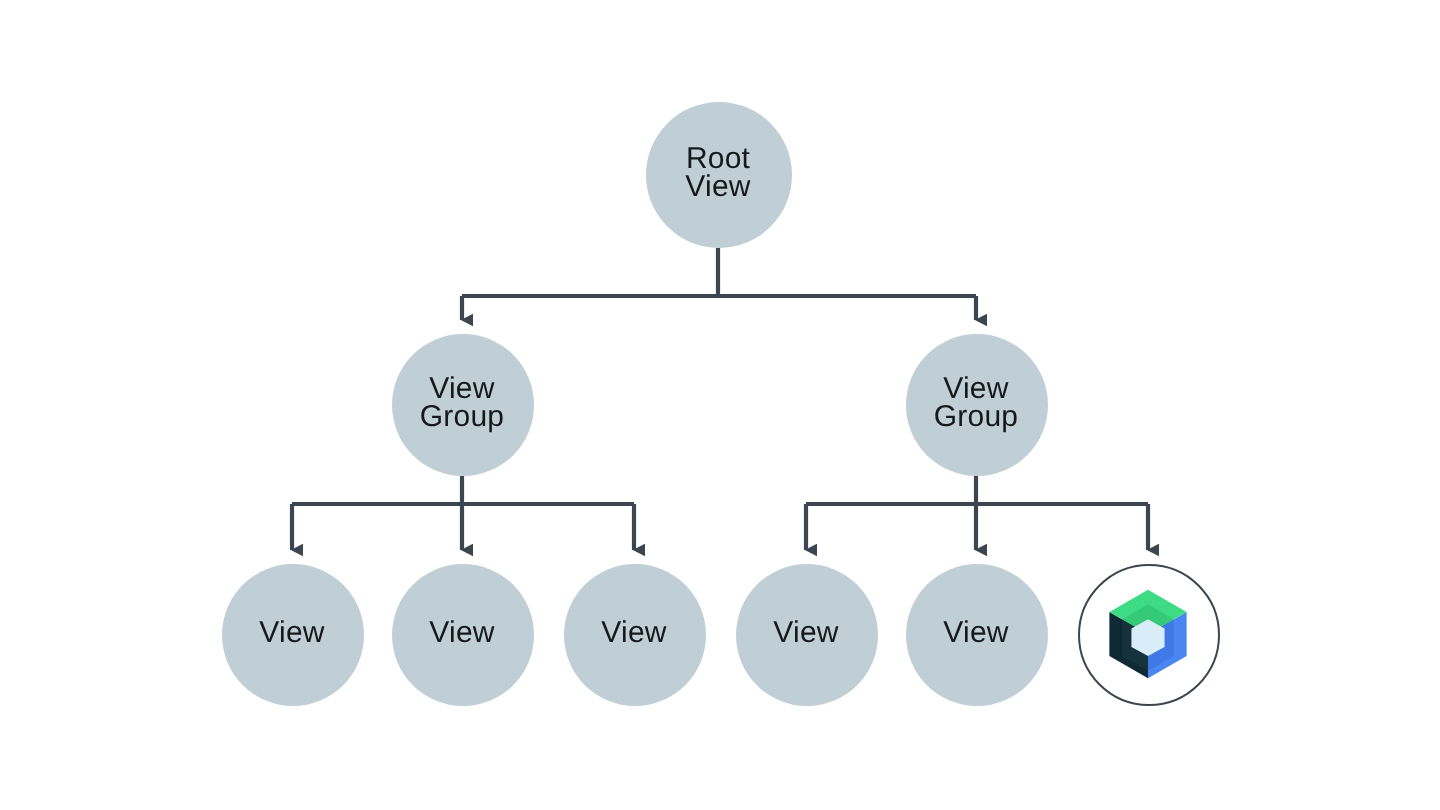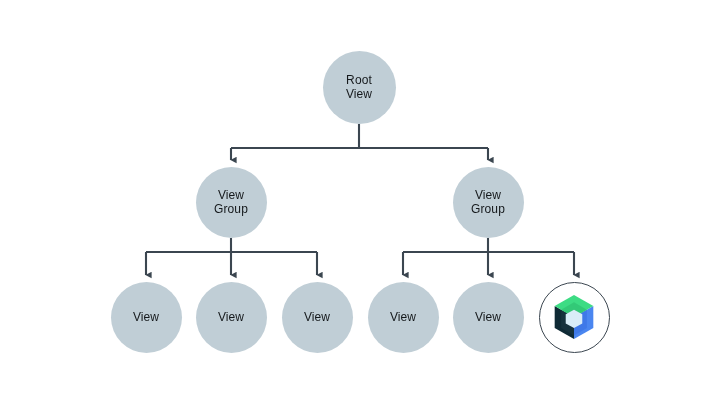--- a/index.html
+++ b/index.html
@@ -35,21 +35,21 @@
     box-sizing: border-box;
   }
   .node-fill {
     background: #c0ced6;
   }
   .node-outline {
     background: #ffffff;
     border: 1.6px solid #3b4650;
   }
   .node-label {
-    font-size: 12px;
+    font-size: 15px;
     line-height: 14.5px;
     color: #15191c;
     text-align: center;
     white-space: pre-line;
     letter-spacing: 0.1px;
   }
   .compose-logo {
     width: 46px;
     height: 46px;
     display: block;

